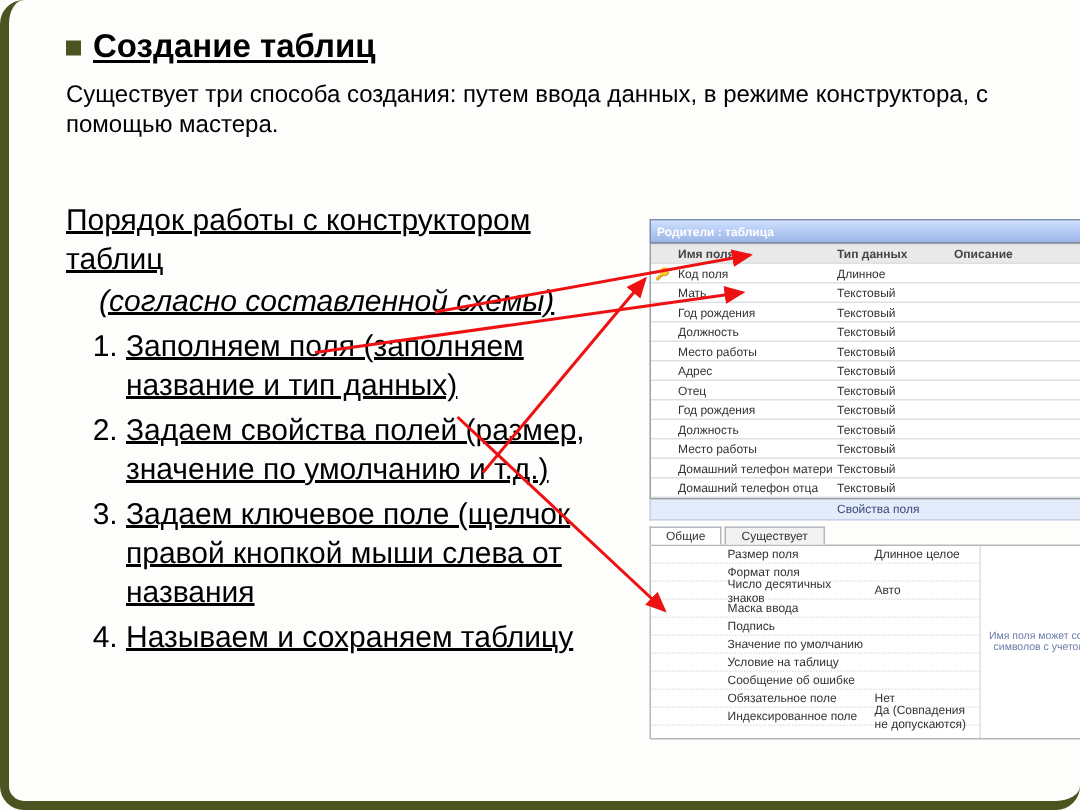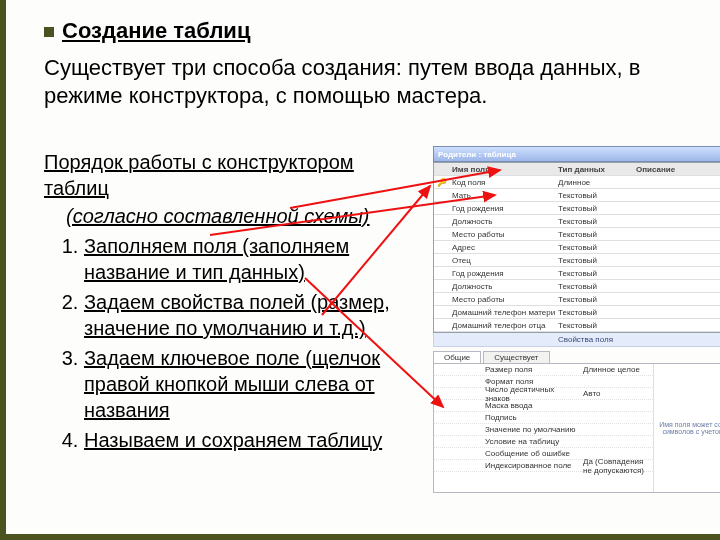--- a/index.html
+++ b/index.html
@@ -13,37 +13,38 @@
     position: relative;
   }
   .slide {
     position: relative;
     width: 720px;
     height: 540px;
     box-sizing: border-box;
     padding: 18px 28px 12px 38px;
     border-left: 6px solid #4b5320;
     border-bottom: 6px solid #4b5320;
+    border-radius: 16px;
   }
   .title {
     font-size: 22px;
     font-weight: bold;
     text-decoration: underline;
     margin: 0 0 10px 0;
   }
   .bullet-sq {
     display: inline-block;
     width: 10px;
     height: 10px;
     background: #4b5320;
     margin-right: 8px;
     vertical-align: 1px;
   }
   .intro {
-    font-size: 22px;
+    font-size: 16px;
     line-height: 1.25;
     margin: 8px 0 40px 0;
   }
   .body-left {
     width: 360px;
     font-size: 20px;
     line-height: 1.3;
     text-decoration: underline;
   }
   .subhead {
@@ -308,20 +309,24 @@
           </div>
           <div class="prop-row">
             <div class="pk">Условие на таблицу</div>
             <div class="pv"></div>
           </div>
           <div class="prop-row">
             <div class="pk">Сообщение об ошибке</div>
             <div class="pv"></div>
           </div>
           <div class="prop-row">
+            <div class="pk">Обязательное поле</div>
+            <div class="pv">Нет</div>
+          </div>
+          <div class="prop-row">
             <div class="pk">Индексированное поле</div>
             <div class="pv">Да (Совпадения не допускаются)</div>
           </div>
         </div>
       <div class="propinfo">Имя поля может состоять из 64 символов с учетом пробелов.</div>
     </div>
   </div>
 </div>
 
 <svg class="arrows">

